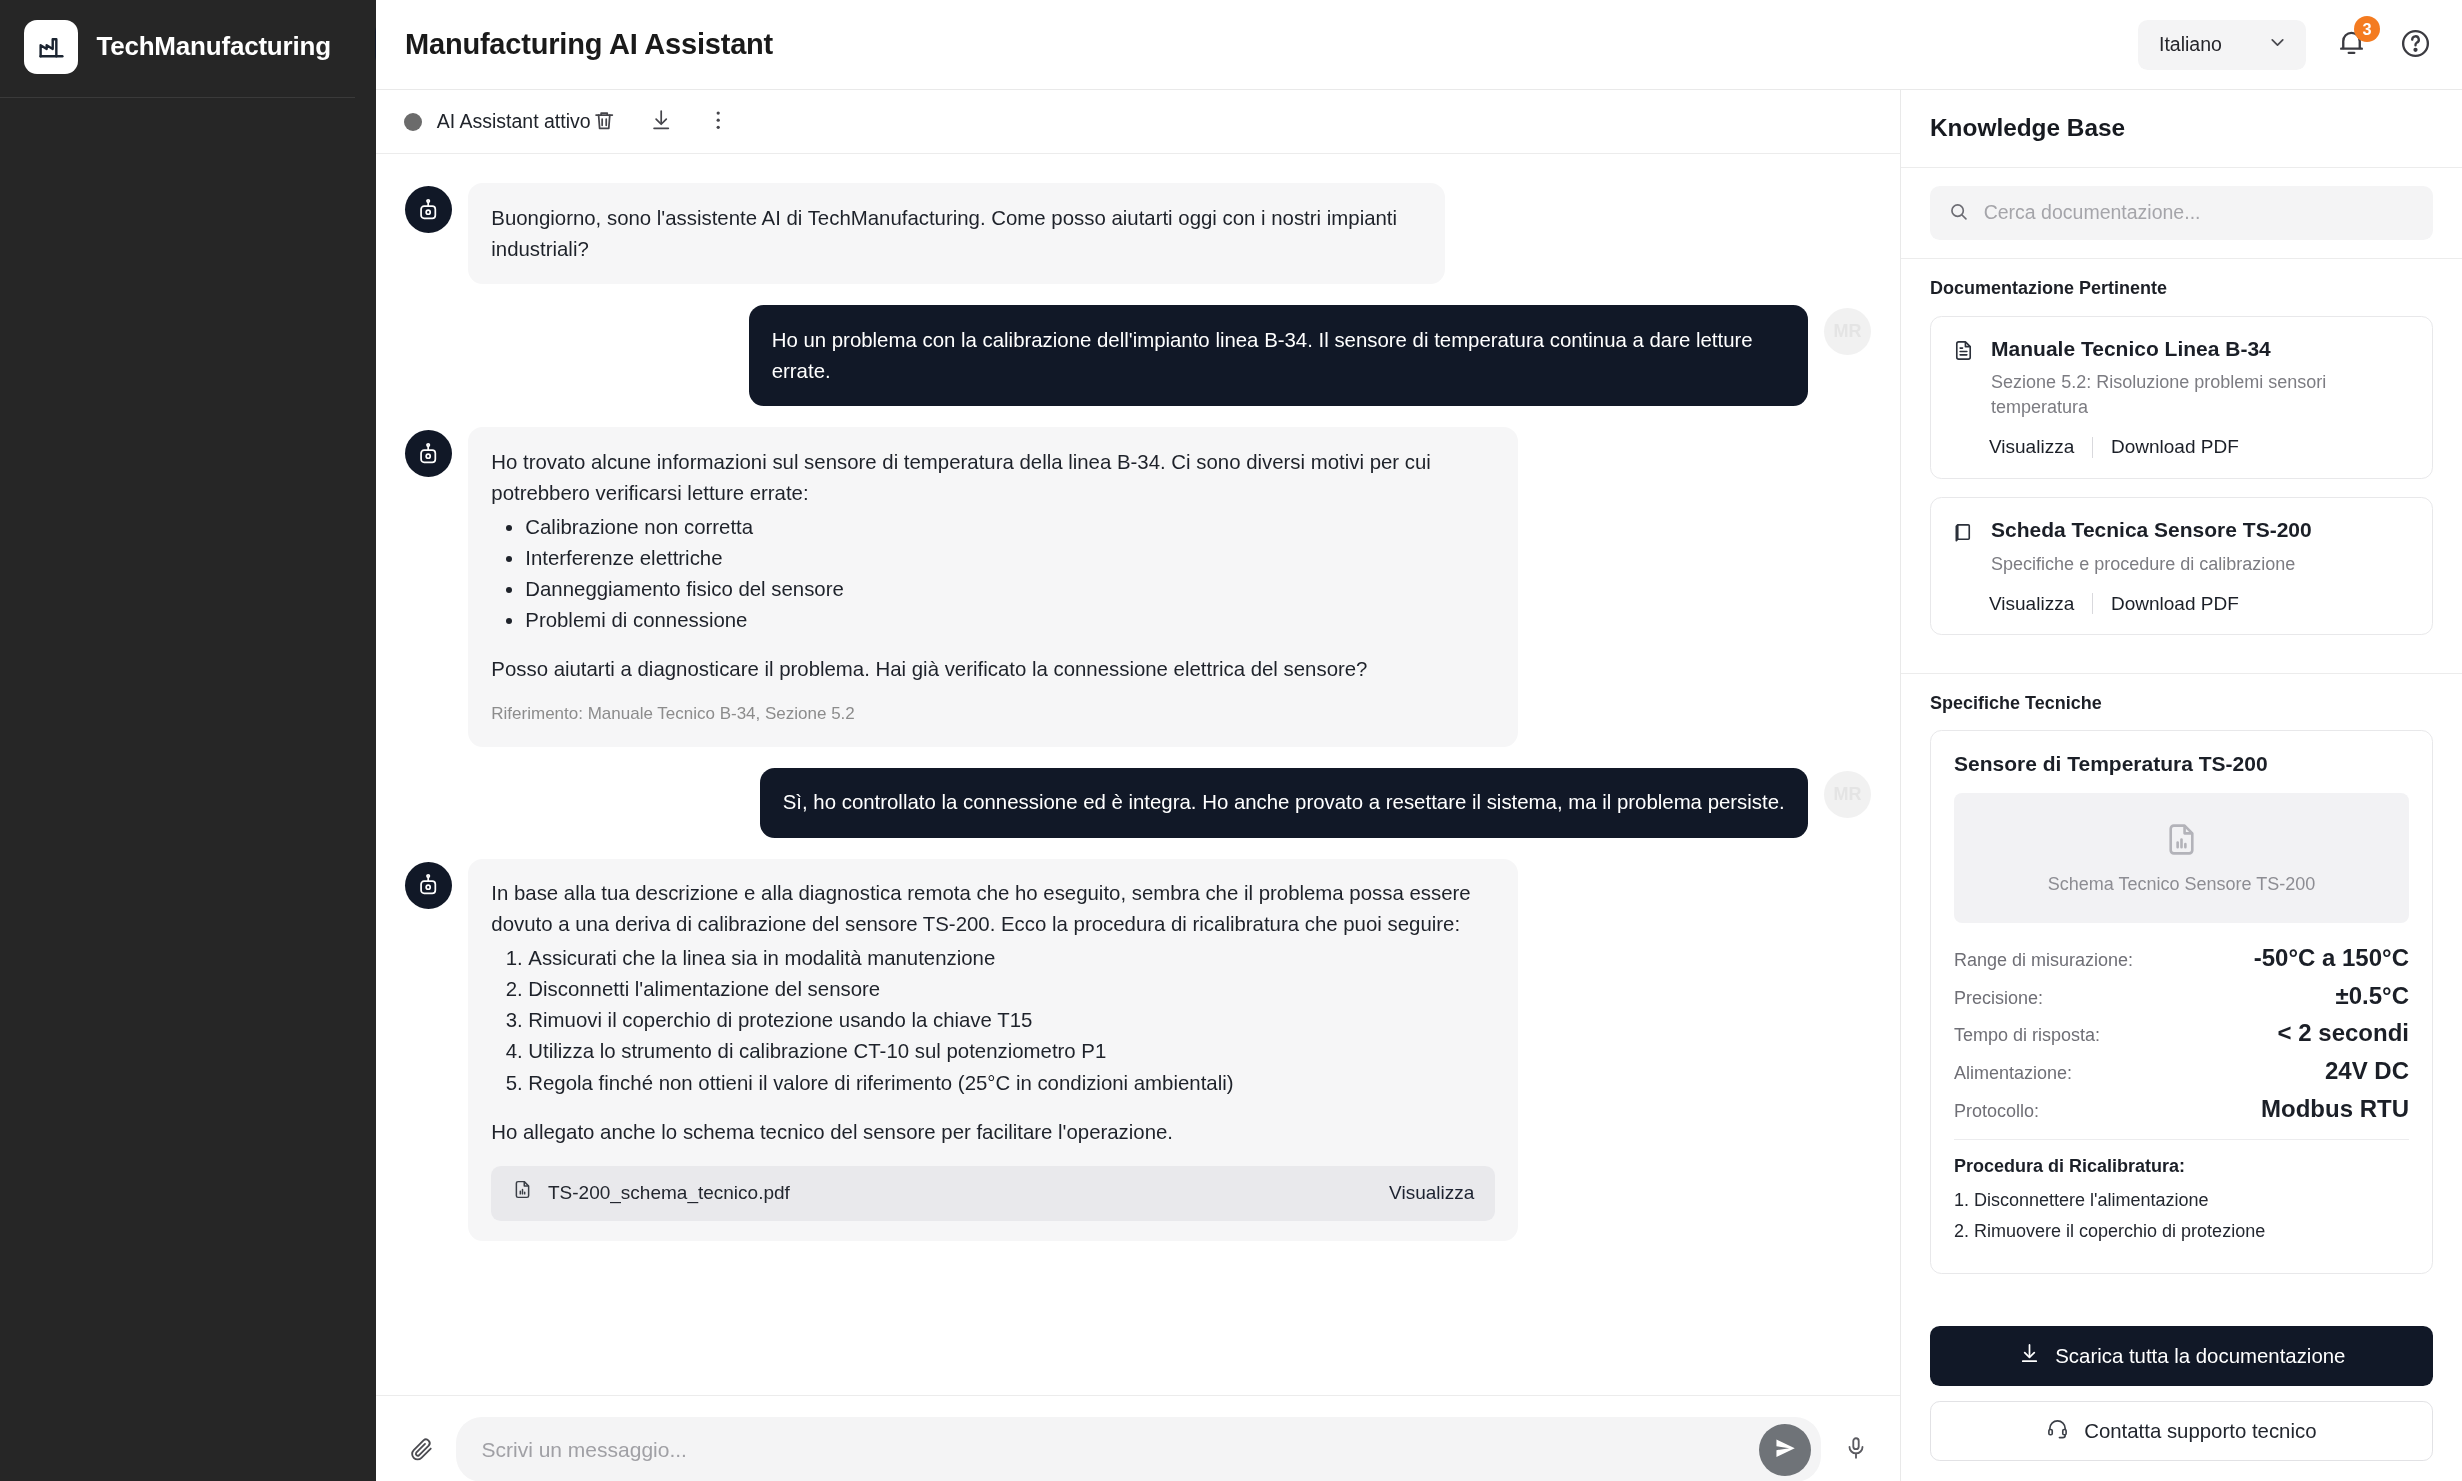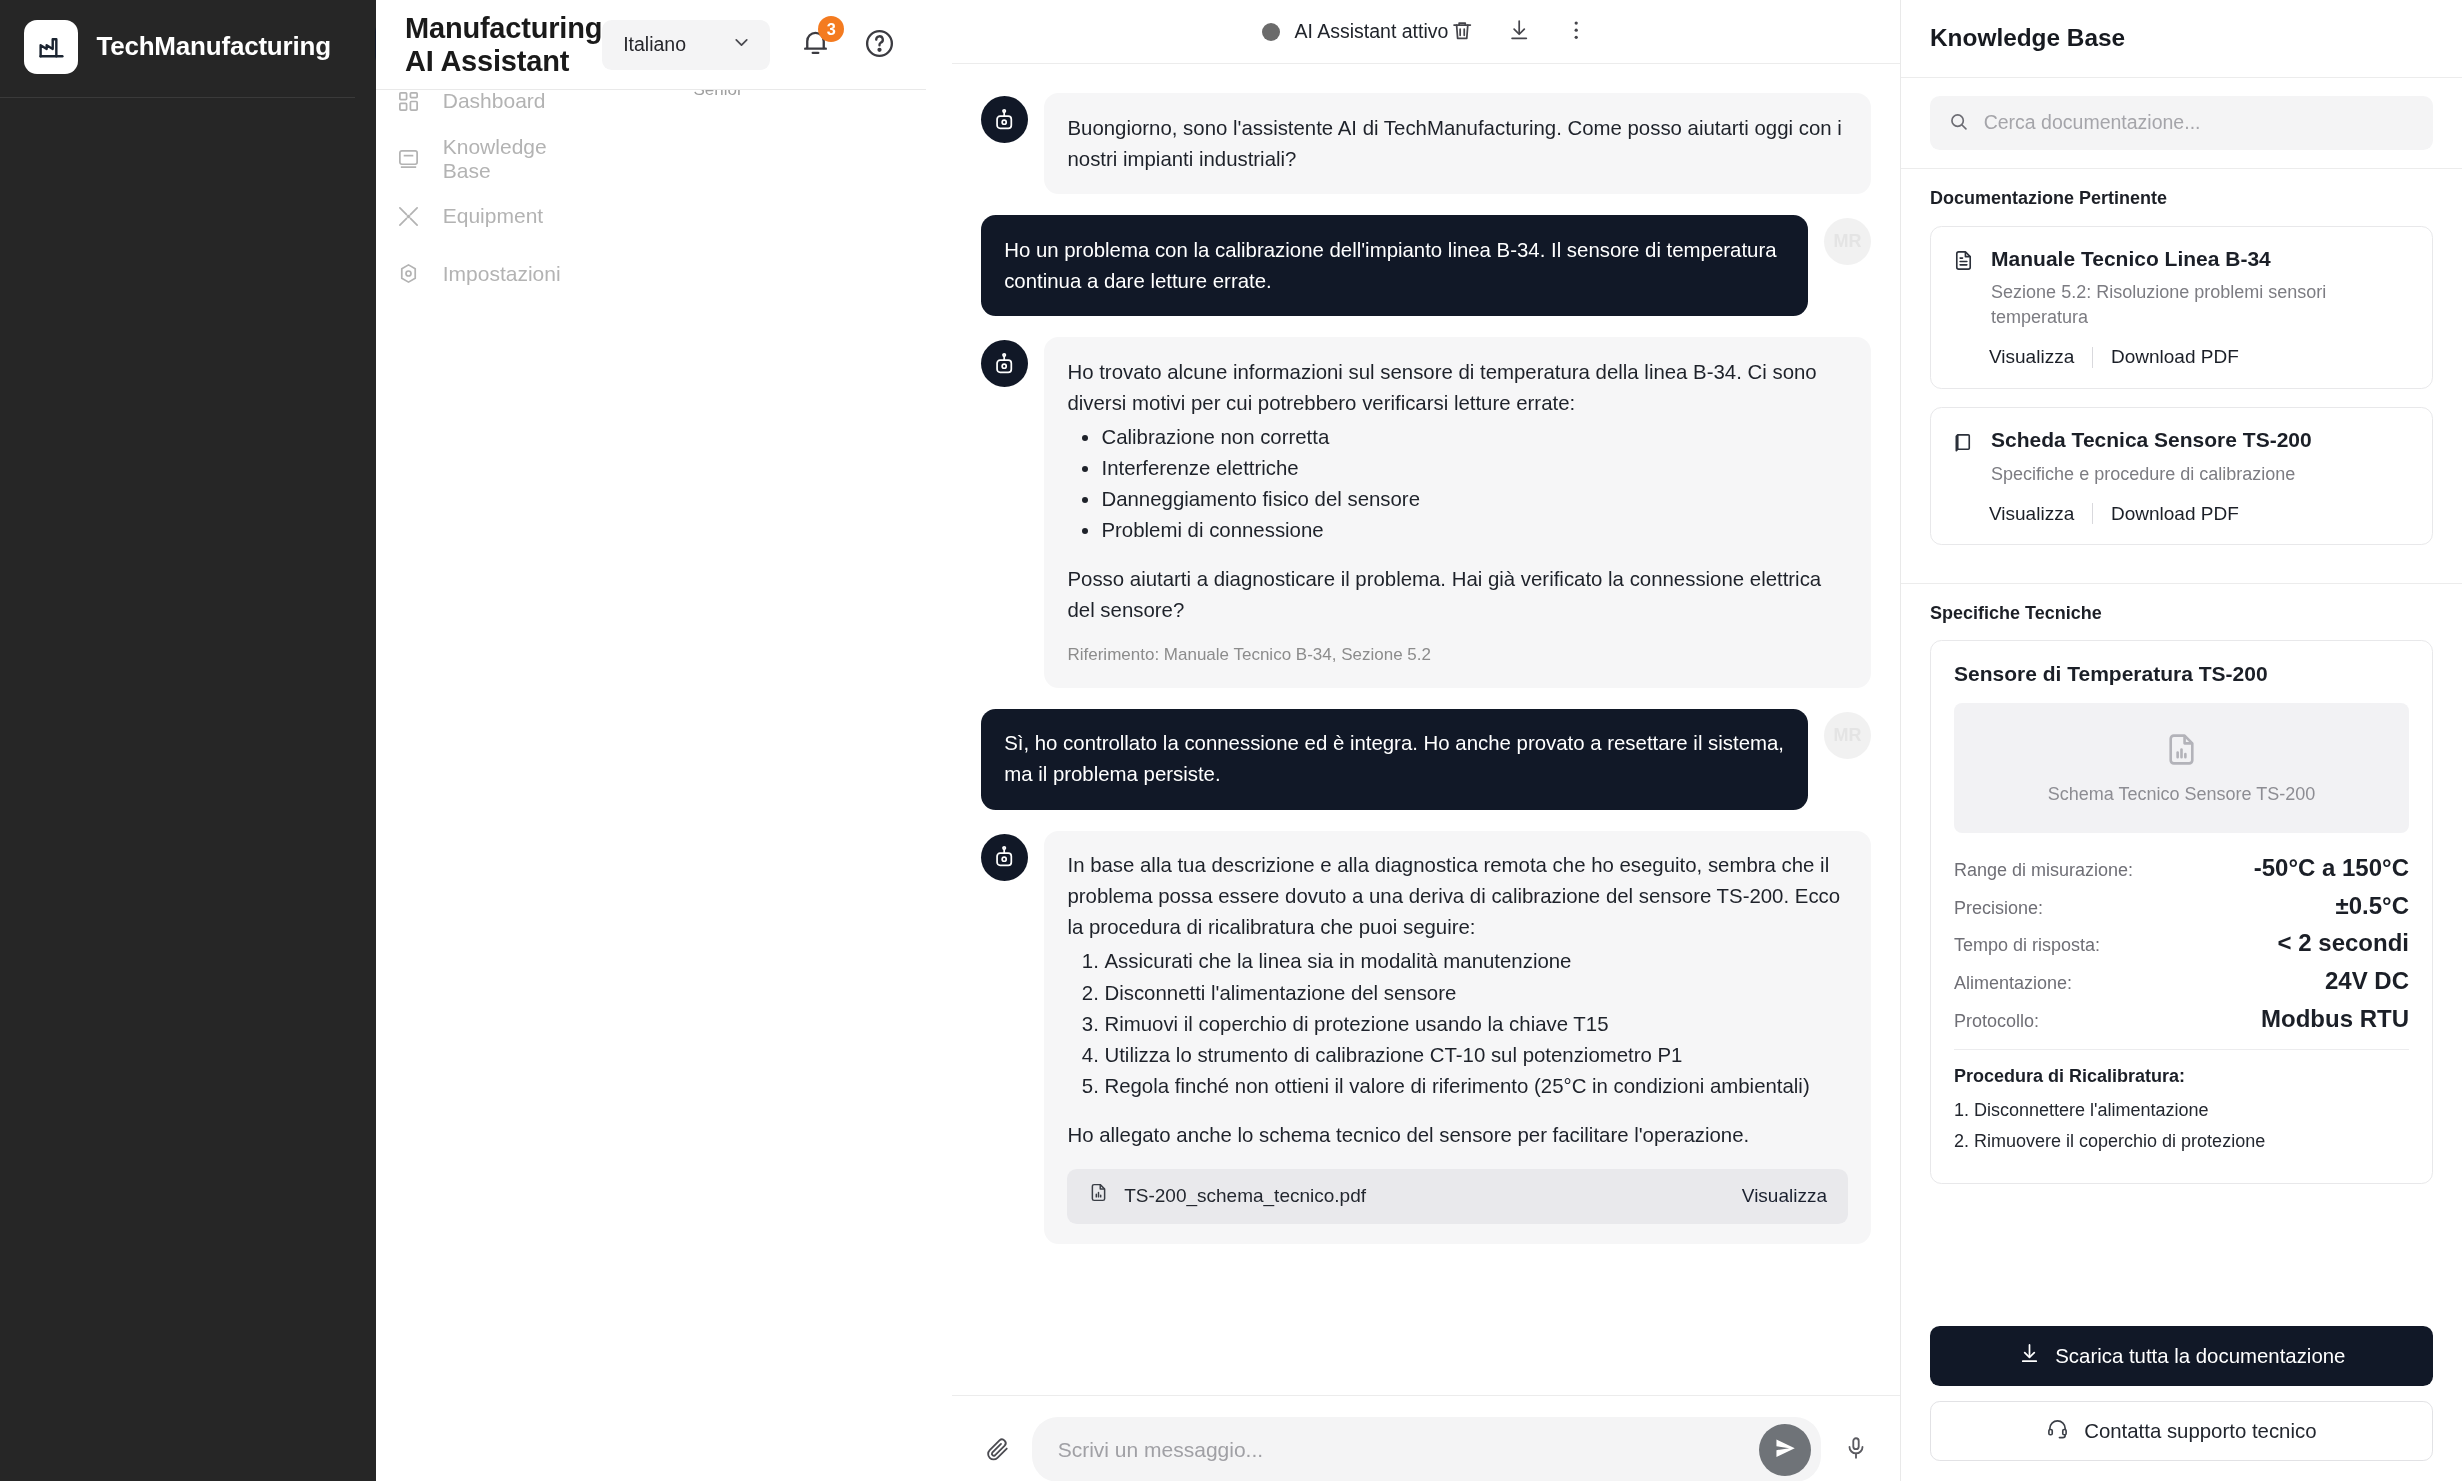--- a/index.html
+++ b/index.html
@@ -51,21 +51,21 @@
   .avatar-circle {
     width: 50px; height: 50px; border-radius: 50%;
     background: #ededed; color: #ffffff;
     display:flex; align-items:center; justify-content:center;
     font-size: 19px; font-weight: 600; flex: 0 0 50px;
   }
   .user-name { font-size: 20.4px; font-weight: 700; color:#84cc16; line-height: 1.25; }
   .user-role { font-size: 17px; color: #9e9e9e; line-height: 1.3; }
 
   
-  .main { flex: 1; display: flex; min-width: 0; gap: 26px; }
+  .main { flex: 1; display: flex; flex-direction: column; min-width: 0; }
   .topbar {
     height: 90px; flex: 0 0 90px;
     border-bottom: 0.8px solid #e9e9e9;
     display: flex; align-items: center; justify-content: space-between;
     padding: 0 33px 0 29px;
     background: #fff;
   }
   .page-title { font-size: 29px; font-weight: 700; color: #1a1a1a; letter-spacing: -0.2px; }
   .topbar-right { display: flex; align-items: center; gap: 29px; }
   .lang-select {
@@ -85,21 +85,21 @@
     padding: 0 5.7px;
   }
 
   .body-split { flex: 1; display: flex; min-height: 0; }
 
   
   .chat-col { flex: 1; display: flex; flex-direction: column; min-width: 0; background:#fff; }
   .chat-status {
     height: 64px; flex: 0 0 64px;
     border-bottom: 0.8px solid #ececec;
-    display:flex; align-items:center; justify-content:center;
+    display:flex; align-items:center; justify-content:flex-start;
     padding: 0 28px 0 28px;
   }
   .status-left { display:flex; align-items:center; gap: 14.7px; }
   .status-dot { width: 18px; height: 18px; border-radius: 50%; background: #6b6b6b; }
   .status-text { font-size: 19.5px; color: #20242b; }
   .status-actions { display:flex; align-items:center; gap: 29px; }
   .act-ic { width: 28px; height: 28px; cursor:pointer; display:flex; align-items:center; justify-content:center; }
 
   .messages { flex: 1; overflow: hidden; padding: 29px 29px 8.1px 29px; }
   .msg-row { display: flex; align-items: flex-start; gap: 16.3px; margin-bottom: 21px; }

